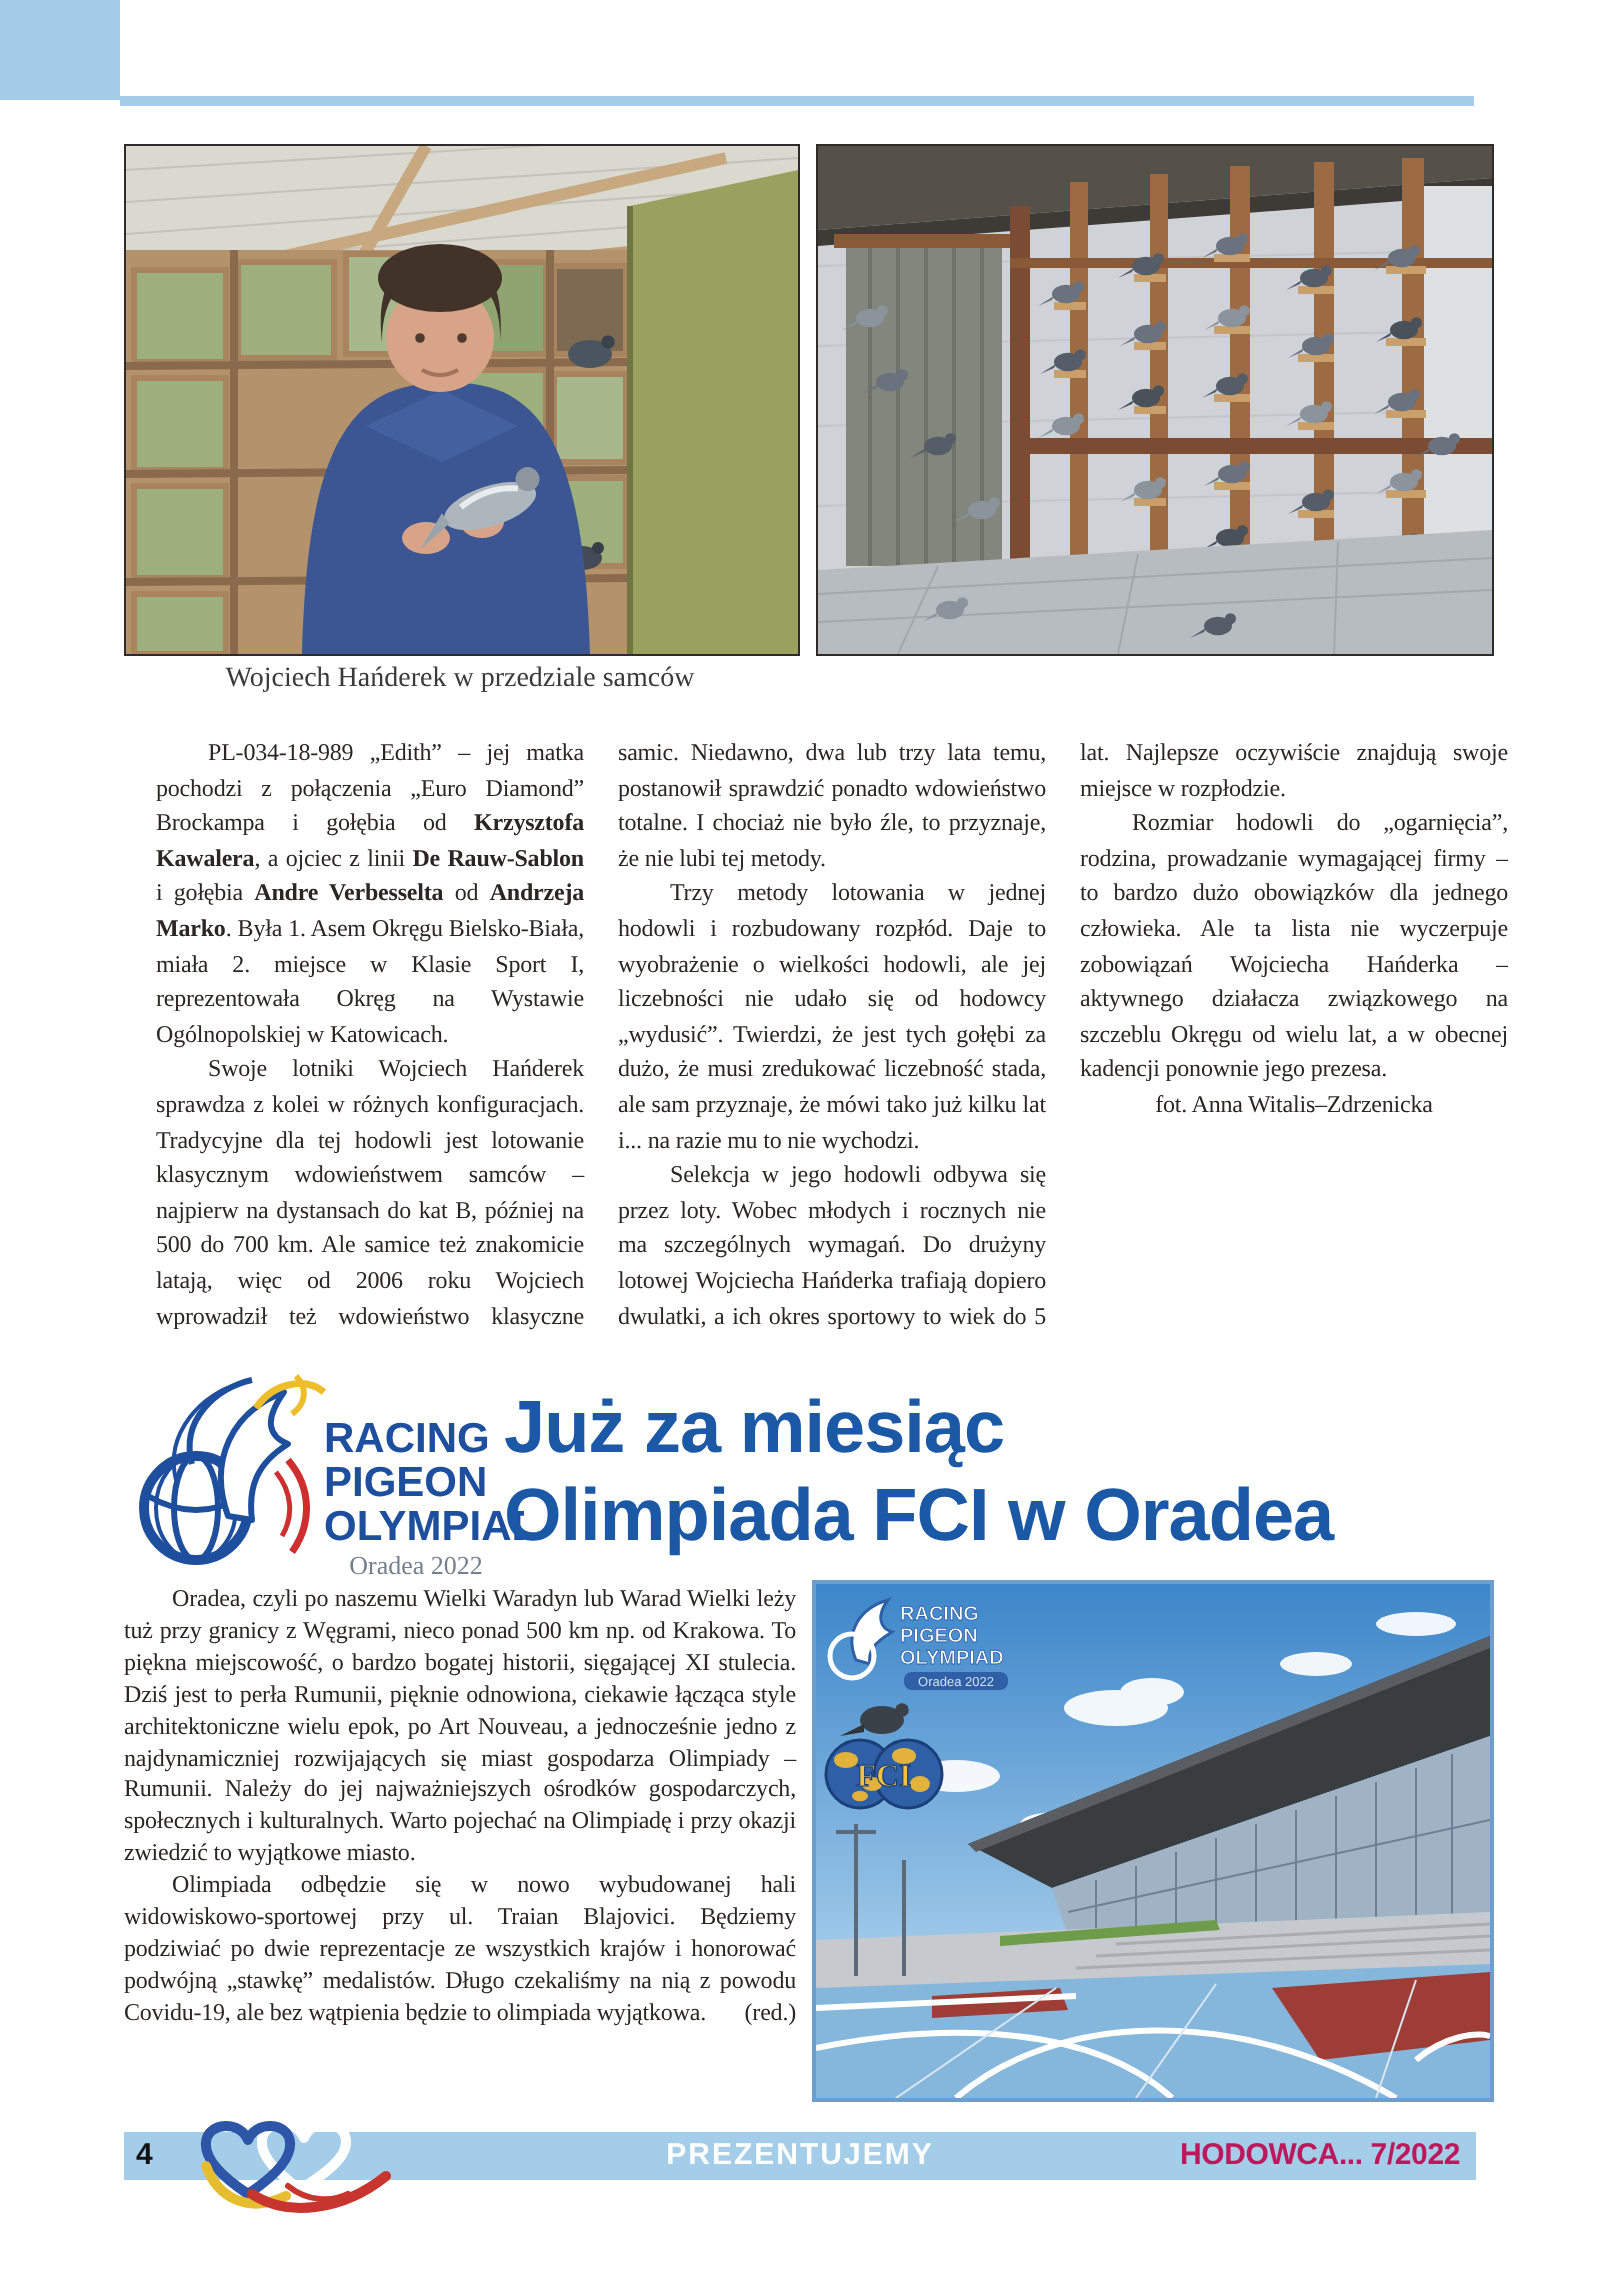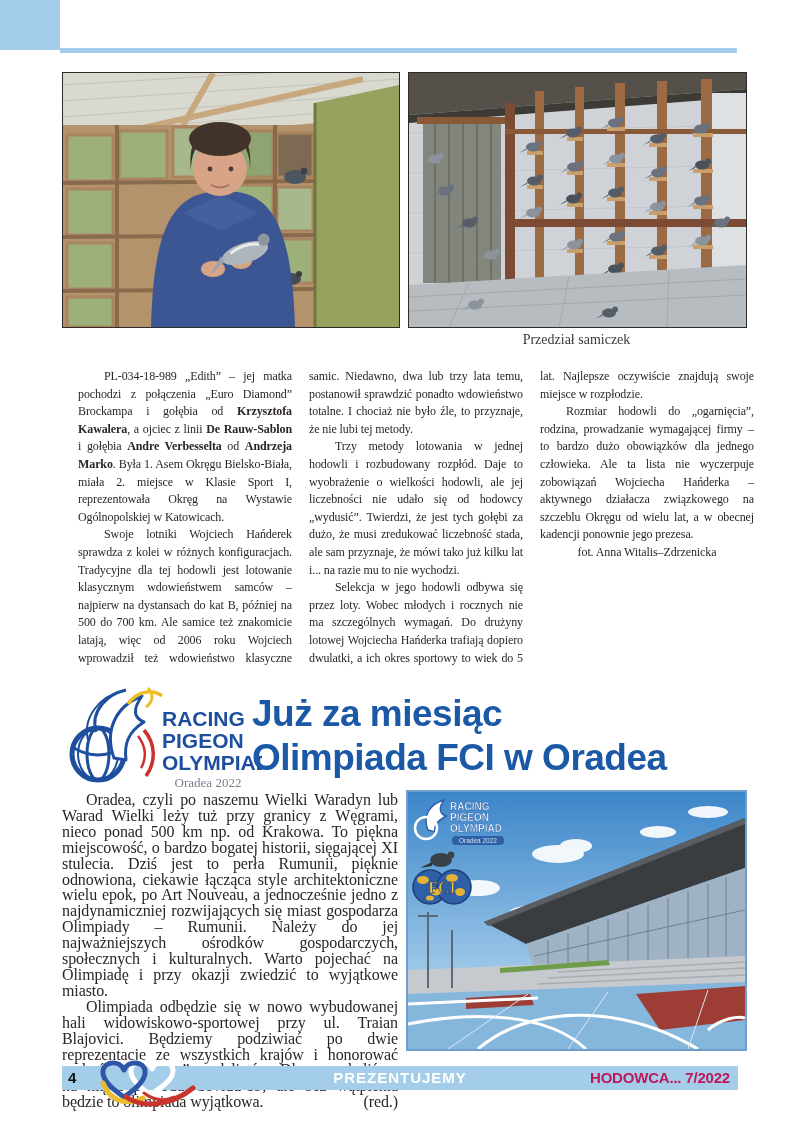--- a/index.html
+++ b/index.html
@@ -17,21 +17,21 @@
   .article-cols{left:78px;top:368px;width:676px;height:304px;overflow:hidden;
     column-count:3;column-gap:17px;column-fill:auto;
     font-size:12px;line-height:17.6px;text-align:justify;letter-spacing:-0.1px;}
   .article-cols p{margin:0;text-indent:26px;}
   .article-cols p.credit{text-indent:0;text-align:center;}
   
   .headline{left:252px;top:692px;width:490px;text-align:left;
     font-family:"Liberation Sans",sans-serif;font-weight:bold;
     font-size:37px;line-height:44px;color:#1b59a7;letter-spacing:-0.5px;}
   
-  .article-left{left:62px;top:792px;width:336px;font-size:16px;line-height:15.9px;
+  .article-left{left:62px;top:792px;width:336px;font-size:12px;line-height:15.9px;
     text-align:justify;letter-spacing:-0.1px;}
   .article-left p{margin:0;text-indent:24px;}
   .byline{float:right;text-indent:0;}
   .arena-frame{border:2px solid #6e9fcc;}
   
   .footer-bar{left:62px;top:1066px;width:676px;height:24px;background:#a3cde8;
     font-family:"Liberation Sans",sans-serif;}
   .footer-num{left:68px;top:1066px;height:24px;line-height:24px;
     font-family:"Liberation Sans",sans-serif;font-weight:bold;font-size:15px;color:#111;}
   .footer-center{left:62px;top:1066px;width:676px;height:20px;line-height:24px;text-align:center;
@@ -227,21 +227,21 @@
           <line x1="0" y1="238" x2="337" y2="222"></line>
         <line x1="60" y1="210" x2="40" y2="254"></line>
           <line x1="160" y1="204" x2="150" y2="254"></line>
         <line x1="260" y1="198" x2="258" y2="254"></line>
       </g>
       <use href="#pg" x="66" y="232" fill="#8b939c"></use>
         <use href="#pg" x="200" y="240" fill="#555d68"></use>
     </svg>
   </div>
 
-  <div class="abs caption" style="left:408px;top:331px;width:337px;">Przedział samiczek</div>
+  <div class="abs caption" style="left:62px;top:331px;width:336px;">Wojciech Hańderek w przedziale samców</div>
 
   <div class="abs article-cols">
     <p><span>PL-034-18-989 „Edith” – jej matka pochodzi z połączenia „Euro Diamond” Brockampa i gołębia od </span><b>Krzysztofa Kawalera</b><span>, a ojciec z linii </span><b>De Rauw-Sablon</b><span> i gołębia </span><b>Andre Verbesselta</b><span> od </span><b>Andrzeja Marko</b><span>. Była 1. Asem Okręgu Bielsko-Biała, miała 2. miejsce w Klasie Sport I, reprezentowała Okręg na Wystawie Ogólnopolskiej w Katowicach.</span></p>
     <p>Swoje lotniki Wojciech Hańderek sprawdza z kolei w różnych konfiguracjach. Tradycyjne dla tej hodowli jest lotowanie klasycznym wdowieństwem samców – najpierw na dystansach do kat B, później na 500 do 700 km. Ale samice też znakomicie latają, więc od 2006 roku Wojciech wprowadził też wdowieństwo klasyczne samic. Niedawno, dwa lub trzy lata temu, postanowił sprawdzić ponadto wdowieństwo totalne. I chociaż nie było źle, to przyznaje, że nie lubi tej metody.</p>
     <p>Trzy metody lotowania w jednej hodowli i rozbudowany rozpłód. Daje to wyobrażenie o wielkości hodowli, ale jej liczebności nie udało się od hodowcy „wydusić”. Twierdzi, że jest tych gołębi za dużo, że musi zredukować liczebność stada, ale sam przyznaje, że mówi tako już kilku lat i... na razie mu to nie wychodzi.</p>
     <p>Selekcja w jego hodowli odbywa się przez loty. Wobec młodych i rocznych nie ma szczególnych wymagań. Do drużyny lotowej Wojciecha Hańderka trafiają dopiero dwulatki, a ich okres sportowy to wiek do 5 lat. Najlepsze oczywiście znajdują swoje miejsce w rozpłodzie.</p>
     <p>Rozmiar hodowli do „ogarnięcia”, rodzina, prowadzanie wymagającej firmy – to bardzo dużo obowiązków dla jednego człowieka. Ale ta lista nie wyczerpuje zobowiązań Wojciecha Hańderka – aktywnego działacza związkowego na szczeblu Okręgu od wielu lat, a w obecnej kadencji ponownie jego prezesa.</p>
     <p class="credit">fot. Anna Witalis–Zdrzenicka</p>
   </div>
 

